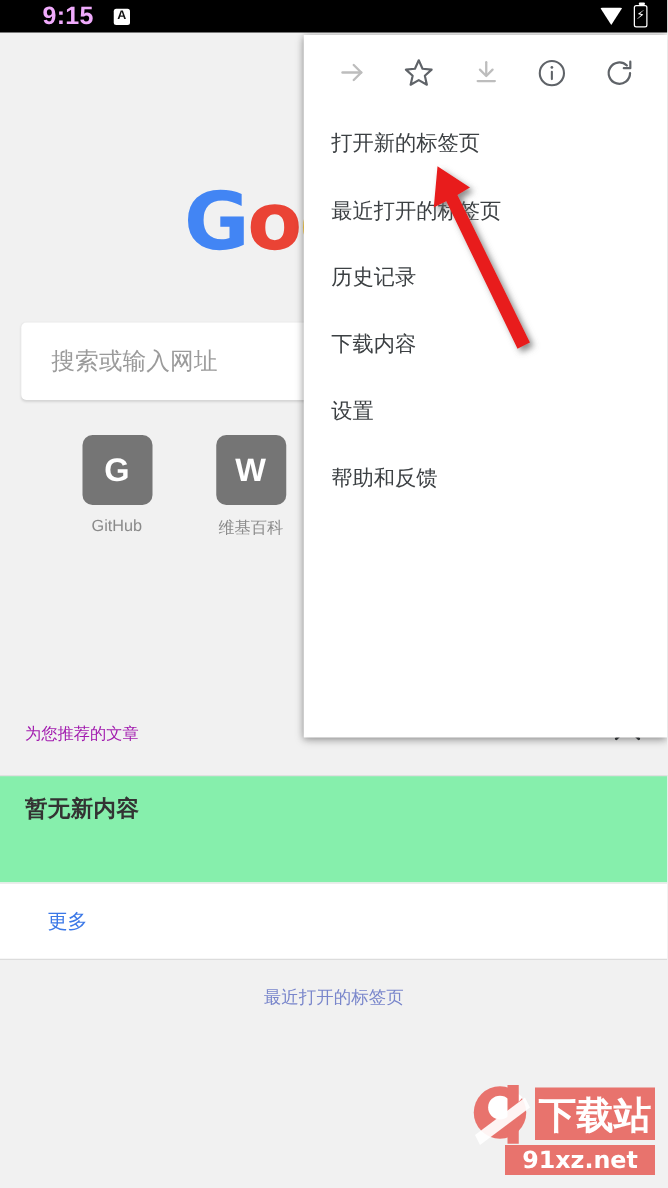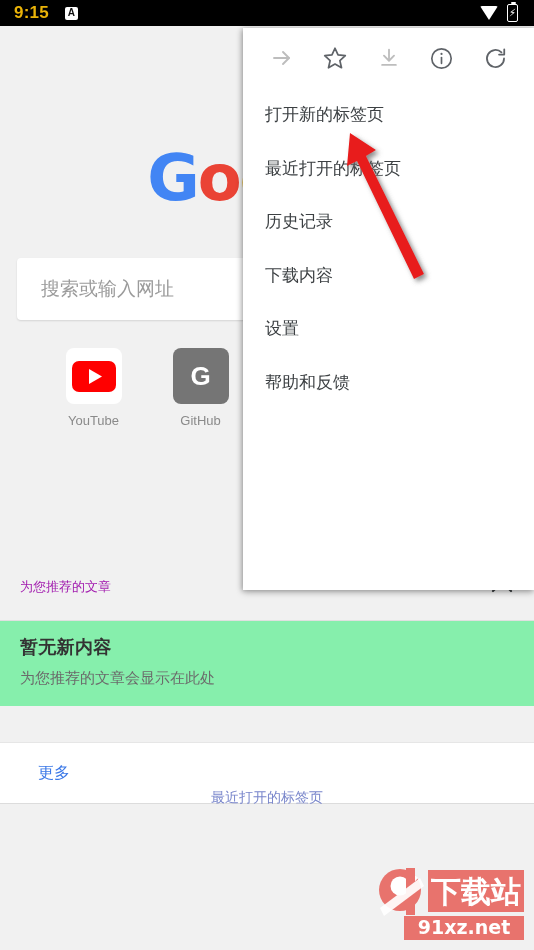--- a/index.html
+++ b/index.html
@@ -19,22 +19,22 @@
   
   .statusbar {
     position: absolute; top: 0; left: 0;
     width: 534px; height: 26px;
     background: #000;
     display: flex; align-items: center;
     padding: 0 10px;
     z-index: 60;
   }
   .status-time {
-    color: #eab308; font-size: 17px; font-weight: bold;
-    letter-spacing: .2px; margin-left: 4px;
+    color: #f0abfc; font-size: 20px; font-weight: bold;
+    letter-spacing: .2px; margin-left: 24px;
   }
   .status-appbadge {
     width: 13px; height: 13px; margin-left: 16px;
     background: #fff; border-radius: 2px;
     color: #111; font-size: 10px; font-weight: bold;
     display: flex; align-items: center; justify-content: center;
     line-height: 1;
   }
   .status-right {
     margin-left: auto; display: flex; align-items: center; gap: 9px;
@@ -126,21 +126,20 @@
   .articles-card .t1 { font-size: 18px; color: #333; font-weight: bold; letter-spacing: .3px; }
   .articles-card .t2 { font-size: 15px; color: #6b6b6b; margin-top: 10px; }
   .more-row {
     position: absolute; top: 680px; left: 0;
     width: 534px; height: 62px;
     background: #fff;
     border-top: 1px solid #e6e6e6;
     border-bottom: 1px solid #dcdcdc;
     display: flex; align-items: center;
     padding-left: 38px;
-    margin-top: 36px;
   }
   .more-row .more-link { color: #3b78e7; font-size: 16px; }
   .learn-more {
     position: absolute; top: 763px; left: 0; width: 534px;
     text-align: center; font-size: 14px; color: #7986cb;
   }
 
   
   .menu {
     position: absolute; top: 28px; left: 243px;
@@ -211,47 +210,37 @@
       <span class="l1">G</span><span class="l2">o</span><span class="l3">o</span><span class="l4">g</span><span class="l5">l</span><span class="l6">e</span>
     </div>
 
     <div class="searchbox">
       <span class="ph">搜索或输入网址</span>
     </div>
 
     <div class="tiles">
 
 
-      <div class="tile">
-        <div class="tile-icon white">
-          <svg width="44" height="31" viewBox="0 0 44 31">
-            <rect x="0" y="0" width="44" height="31" rx="7" fill="#FF0000"></rect>
-            <polygon points="17,8 17,23 30,15.5" fill="#ffffff"></polygon>
-          </svg>
-        </div>
-        <div class="tile-label">YouTube</div>
-      </div>
 
       <div class="tile">
         <div class="tile-icon gray">G</div>
         <div class="tile-label">GitHub</div>
       </div>
 
       <div class="tile">
         <div class="tile-icon gray">W</div>
         <div class="tile-label">维基百科</div>
       </div>
 
     </div>
 
     <div class="articles-header">为您推荐的文章</div>
 
     <div class="articles-card">
       <div class="t1">暂无新内容</div>
-      <div class="t2">为您推荐的文章会显示在此处</div>
     </div>
 
     <div class="more-row">
       <span class="more-link">更多</span>
     </div>
 
     <div class="learn-more">最近打开的标签页</div>
   </div>
 
   <div class="menu">

